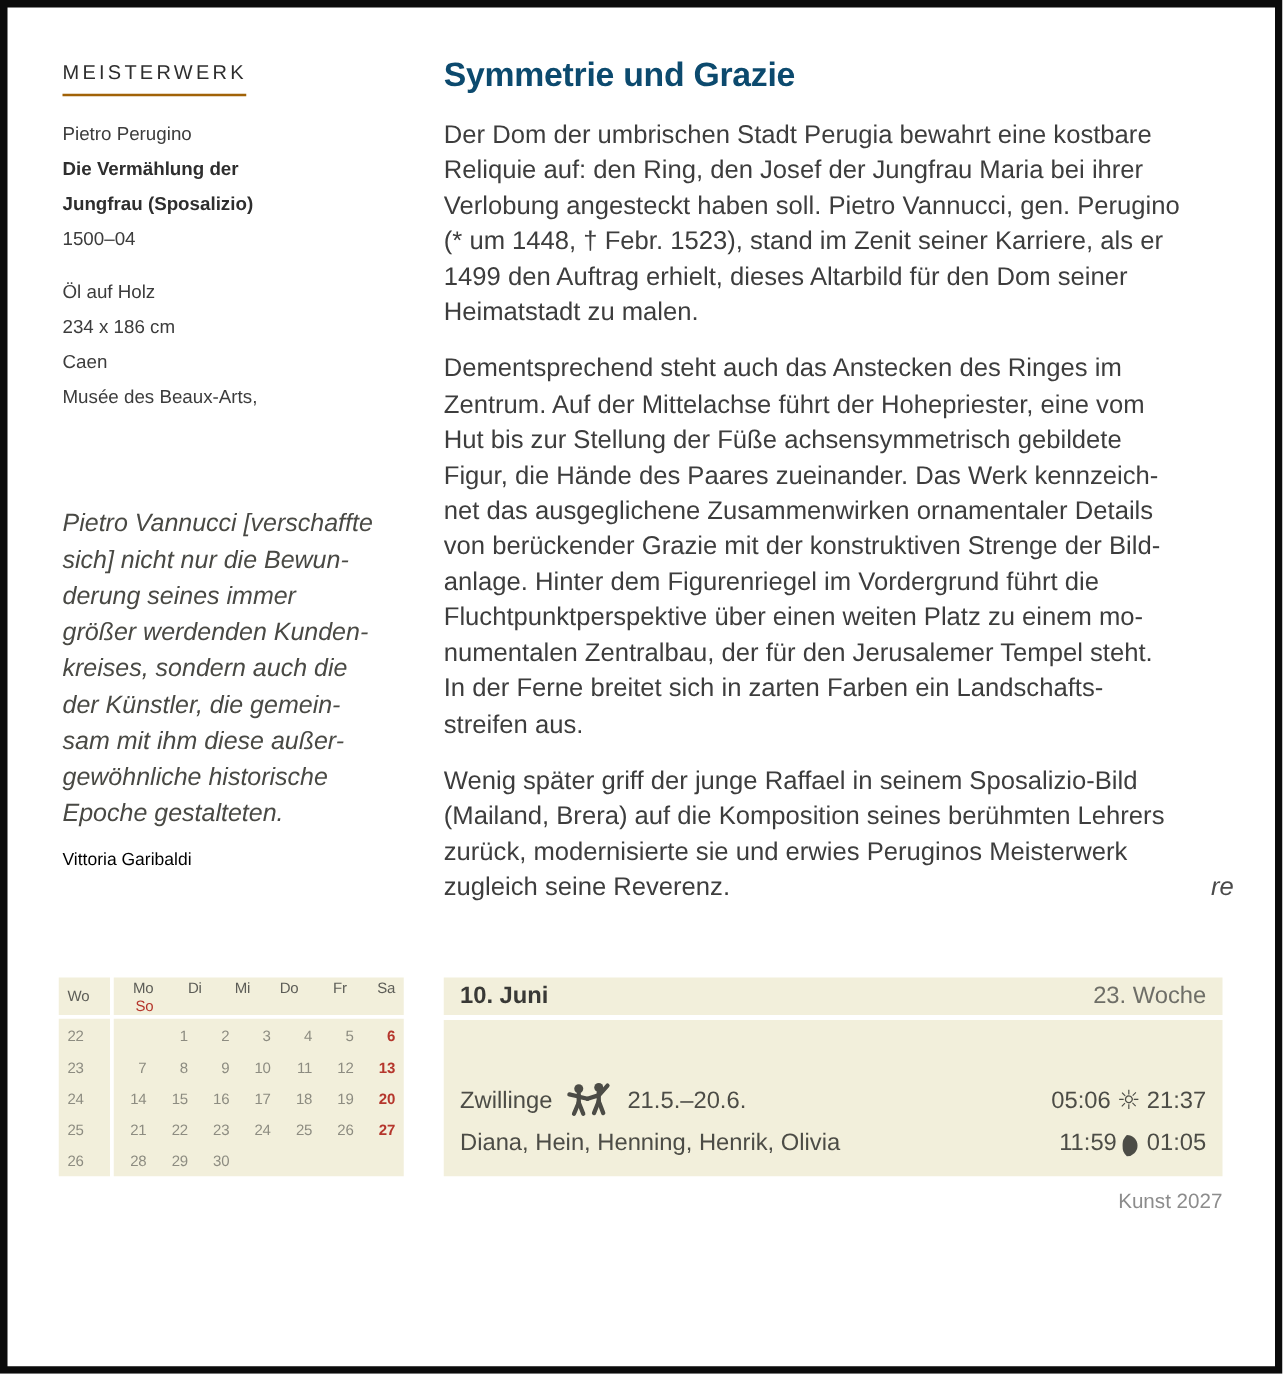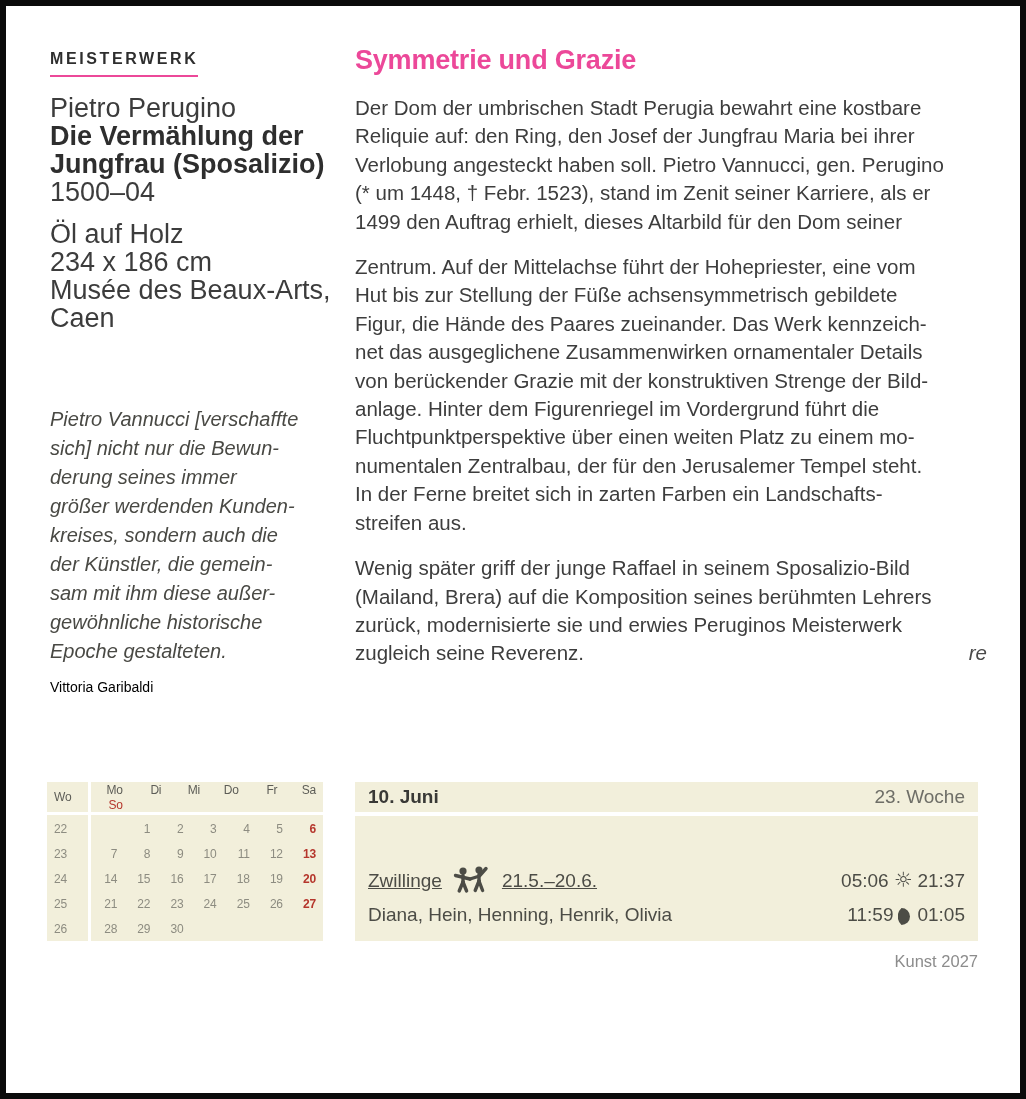--- a/index.html
+++ b/index.html
@@ -10,31 +10,31 @@
     border:6px solid #0b0b0b;
     background:#ffffff;
     overflow:hidden;
     font-family:"Liberation Sans", sans-serif;
     color:#3d3d3d;
   }
   
   .left-col{position:absolute;left:44px;top:44px;width:300px;}
   .section-label{
     display:inline-block;
-    font-size:16px;font-weight:bold;letter-spacing:2.6px;
-    color:#2e2e2e;border-bottom:2px solid #ec4899;padding-bottom:7px;
-  }
-  .meta{margin-top:17px;font-size:27px;line-height:28px;color:#3c3c3c;}
+    font-size:16px;font-weight:normal;letter-spacing:2.6px;
+    color:#2e2e2e;border-bottom:2px solid #a16207;padding-bottom:7px;
+  }
+  .meta{margin-top:17px;font-size:15px;line-height:28px;color:#3c3c3c;}
   .meta .bold{font-weight:bold;color:#2e2e2e;}
   .meta-2{margin-top:14px;}
   .quote{margin-top:73px;font-style:italic;font-size:20px;line-height:29px;color:#494944;}
   .quote-attrib{margin-top:13px;font-size:14px;color:#000000;}
   
   .article{position:absolute;left:349px;top:38px;width:632px;}
-  .article h1{margin:0;font-size:27px;line-height:33px;font-weight:bold;color:#ec4899;letter-spacing:-0.2px;}
+  .article h1{margin:0;font-size:27px;line-height:33px;font-weight:bold;color:#0c4a6e;letter-spacing:-0.2px;}
   .para{margin-top:17px;font-size:20.5px;line-height:28.4px;color:#3d3d3d;}
   .para .line{white-space:nowrap;}
   .last-line{display:flex;justify-content:space-between;}
   .initials{font-style:italic;color:#4a4a4a;}
   
   .beige{background:#f2efdb;}
   .mini-cal{
     position:absolute;left:41px;top:776px;width:276px;
     display:grid;grid-template-columns:41px 232px;grid-template-rows:30px 126px;gap:3px;
     font-size:12px;letter-spacing:-0.2px;
@@ -56,21 +56,21 @@
     padding:0 13px;box-sizing:border-box;
   }
   .dp-date{font-weight:bold;color:#393936;text-align:right;}
   .dp-week{color:#6e6e67;}
   .dp-body{
     margin-top:4px;height:125px;box-sizing:border-box;
     display:flex;flex-direction:column;justify-content:flex-end;
     padding:0 13px 10px 13px;
   }
   .dp-row{display:flex;align-items:center;justify-content:space-between;height:36px;}
-  .dp-row-left{display:flex;align-items:center;text-decoration:underline;}
+  .dp-row-left{display:flex;align-items:center;}
   .zodiac-icon{margin:0 9px 4px 9px;}
   .times{display:flex;align-items:center;gap:5px;}
   .sun-glyph{font-family:"DejaVu Sans", sans-serif;font-size:21px;line-height:1;position:relative;top:-1px;}
   .moon-icon{position:relative;top:1px;}
   .brand{position:absolute;right:42px;top:946px;font-size:16.5px;color:#8c8c8c;margin-left:43px;}
 </style>
 </head>
 <body>
 
 <div class="page">
@@ -79,22 +79,22 @@
     <div class="section-label">MEISTERWERK</div>
     <div class="meta">
       <div>Pietro Perugino</div>
       <div class="bold">Die Vermählung der</div>
       <div class="bold">Jungfrau (Sposalizio)</div>
       <div>1500–04</div>
     </div>
     <div class="meta meta-2">
       <div>Öl auf Holz</div>
       <div>234 x 186 cm</div>
+      <div>Caen</div>
       <div>Musée des Beaux-Arts,</div>
-      <div>Caen</div>
     </div>
     <div class="quote">
         <div class="line">Pietro Vannucci [verschaffte</div>
         <div class="line">sich] nicht nur die Bewun-</div>
         <div class="line">derung seines immer</div>
         <div class="line">größer werdenden Kunden-</div>
         <div class="line">kreises, sondern auch die</div>
         <div class="line">der Künstler, die gemein-</div>
         <div class="line">sam mit ihm diese außer-</div>
         <div class="line">gewöhnliche historische</div>
@@ -105,22 +105,24 @@
 
   <main class="article">
     <h1>Symmetrie und Grazie</h1>
     <div>
         <div class="para">
           <div class="line">Der Dom der umbrischen Stadt Perugia bewahrt eine kostbare</div>
           <div class="line">Reliquie auf: den Ring, den Josef der Jungfrau Maria bei ihrer</div>
           <div class="line">Verlobung angesteckt haben soll. Pietro Vannucci, gen. Perugino</div>
           <div class="line">(* um 1448, † Febr. 1523), stand im Zenit seiner Karriere, als er</div>
           <div class="line">1499 den Auftrag erhielt, dieses Altarbild für den Dom seiner</div>
+          <div class="line">Heimatstadt zu malen.</div>
         </div>
         <div class="para">
+          <div class="line">Dementsprechend steht auch das Anstecken des Ringes im</div>
           <div class="line">Zentrum. Auf der Mittelachse führt der Hohepriester, eine vom</div>
           <div class="line">Hut bis zur Stellung der Füße achsensymmetrisch gebildete</div>
           <div class="line">Figur, die Hände des Paares zueinander. Das Werk kennzeich-</div>
           <div class="line">net das ausgeglichene Zusammenwirken ornamentaler Details</div>
           <div class="line">von berückender Grazie mit der konstruktiven Strenge der Bild-</div>
           <div class="line">anlage. Hinter dem Figurenriegel im Vordergrund führt die</div>
           <div class="line">Fluchtpunktperspektive über einen weiten Platz zu einem mo-</div>
           <div class="line">numentalen Zentralbau, der für den Jerusalemer Tempel steht.</div>
           <div class="line">In der Ferne breitet sich in zarten Farben ein Landschafts-</div>
           <div class="line">streifen aus.</div>

